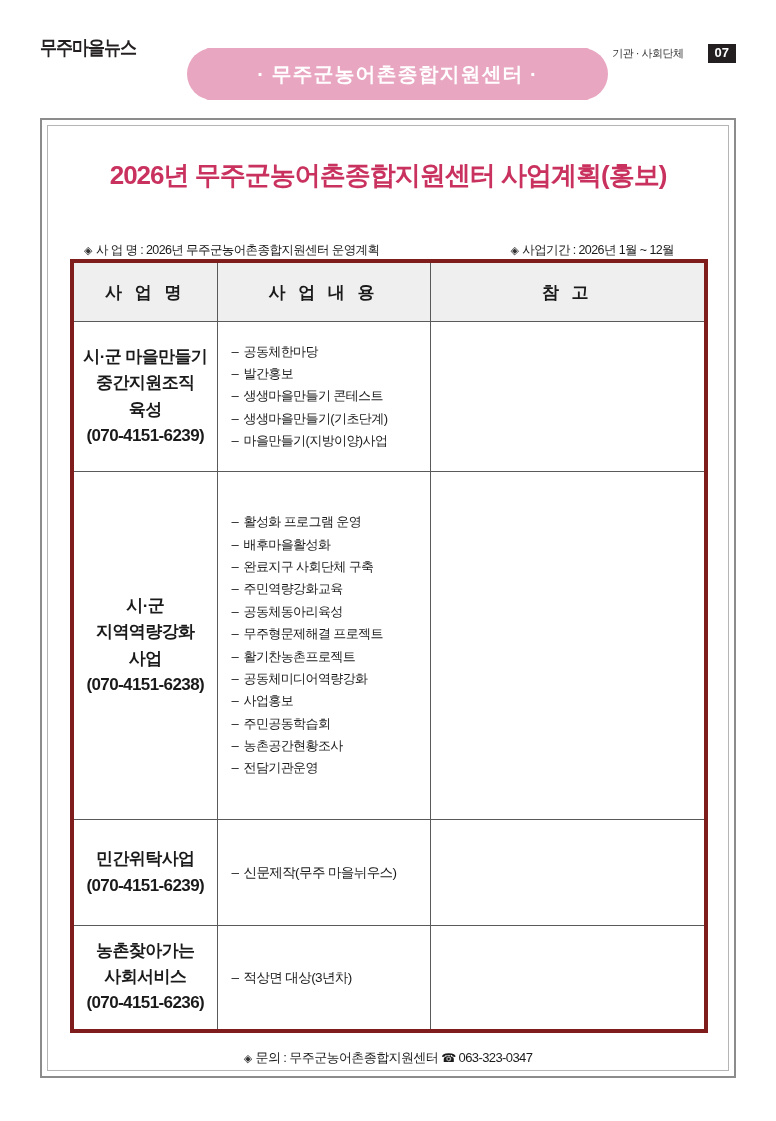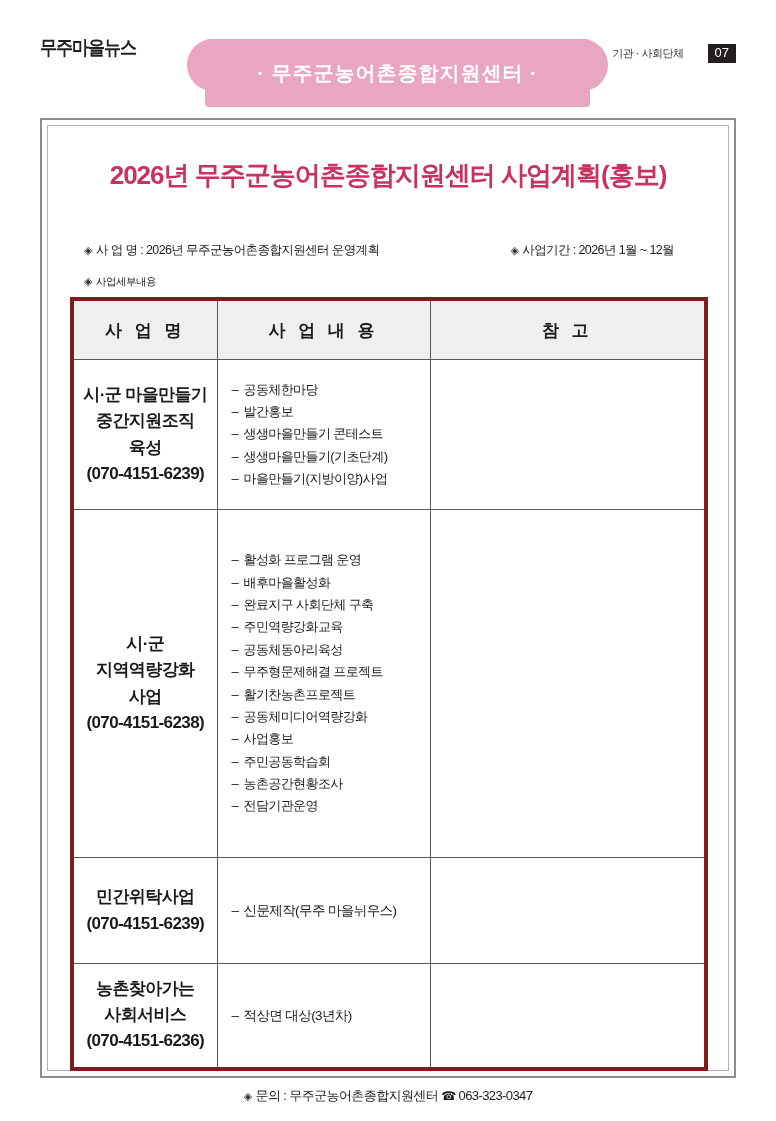--- a/index.html
+++ b/index.html
@@ -42,30 +42,30 @@
   }
   .header-tag-label {
     font-size: 11px;
     color: #333;
     letter-spacing: -0.5px;
   }
   .header-page-num {
     background: #231f20;
     color: #ffffff;
     font-size: 13px;
-    font-weight: normal;
+    font-weight: bold;
     padding: 2px 7px 3px;
     line-height: 1.1;
   }
   .ribbon {
     position: absolute;
     left: 205px;
-    top: 39px;
+    top: 48px;
     width: 385px;
-    height: 68px;
+    height: 52px;
     background: #e8a6c0;
     display: flex;
     align-items: center;
     justify-content: center;
     border-radius: 4px;
   }
   .ribbon::before,
   .ribbon::after {
     content: "";
     position: absolute;
@@ -305,23 +305,20 @@
 
     <div class="meta-row">
       <div class="meta-item">
         <span class="diamond">◈</span><span>사 업 명 : 2026년 무주군농어촌종합지원센터 운영계획</span>
       </div>
       <div class="meta-item meta-right">
         <span class="diamond">◈</span><span>사업기간 : 2026년 1월 ~ 12월</span>
       </div>
     </div>
 
-    <div class="meta-sub">
-      <span class="diamond">◈</span><span>사업세부내용</span>
-    </div>
 
     <table class="plan">
       <colgroup>
         <col class="col-name">
         <col class="col-desc">
         <col class="col-ref">
       </colgroup>
       <thead>
         <tr>
           <th>사 업 명</th>

